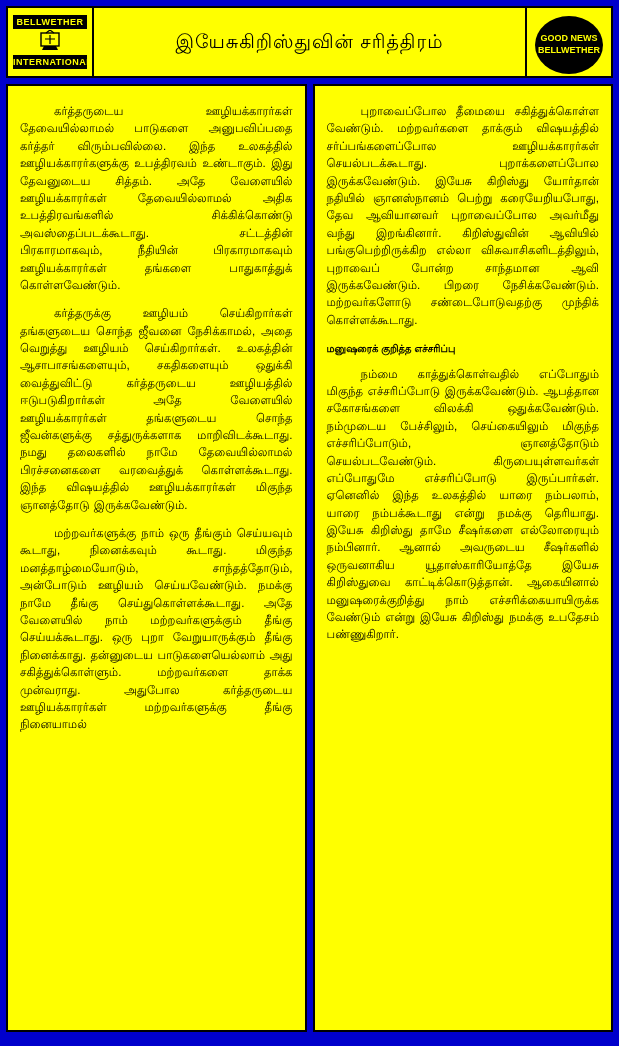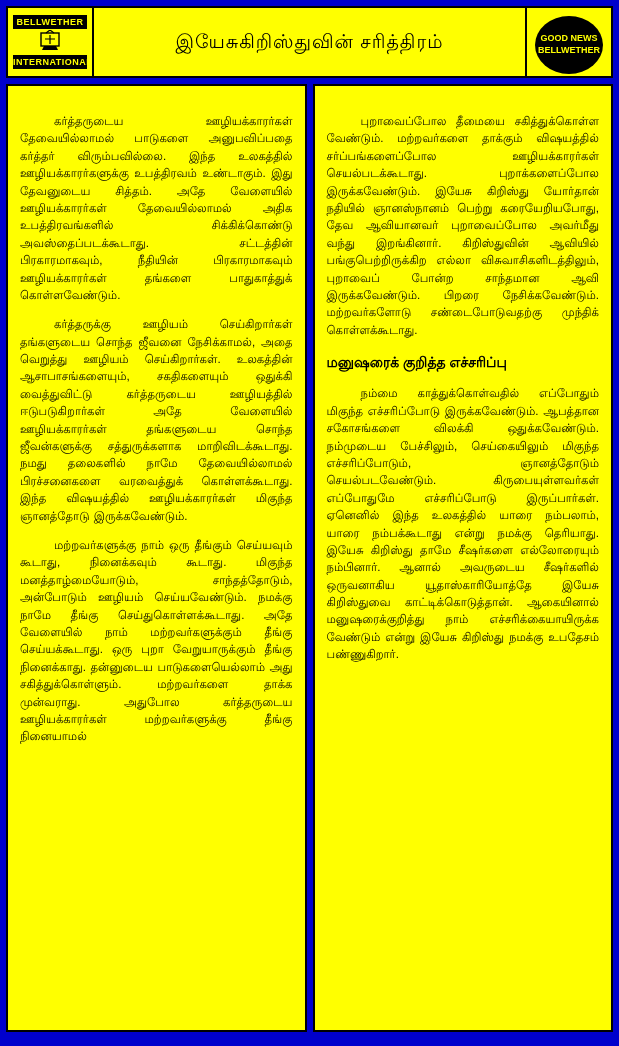--- a/index.html
+++ b/index.html
@@ -121,31 +121,31 @@
   }
   .col {
     flex: 1;
     background: #ffff00;
     border: 2px solid #000000;
     box-sizing: border-box;
     padding: 14px 12px 10px 12px;
     overflow: hidden;
   }
   p.para {
-    margin: 12px 0 11px 0;
+    margin: 2px 0 11px 0;
     font-size: 11.6px;
     line-height: 1.5;
     color: #000000;
     text-align: justify;
     text-indent: 34px;
     word-spacing: 1px;
   }
   h2.subhead {
     margin: 14px 0 8px 0;
-    font-size: 14px;
+    font-size: 10px;
     font-weight: bold;
     color: #000000;
     line-height: 1.45;
     text-align: justify;
   }
   h2.subhead.spread {
     text-align: justify;
   }
   h2.subhead.spread::after {
     content: "";

